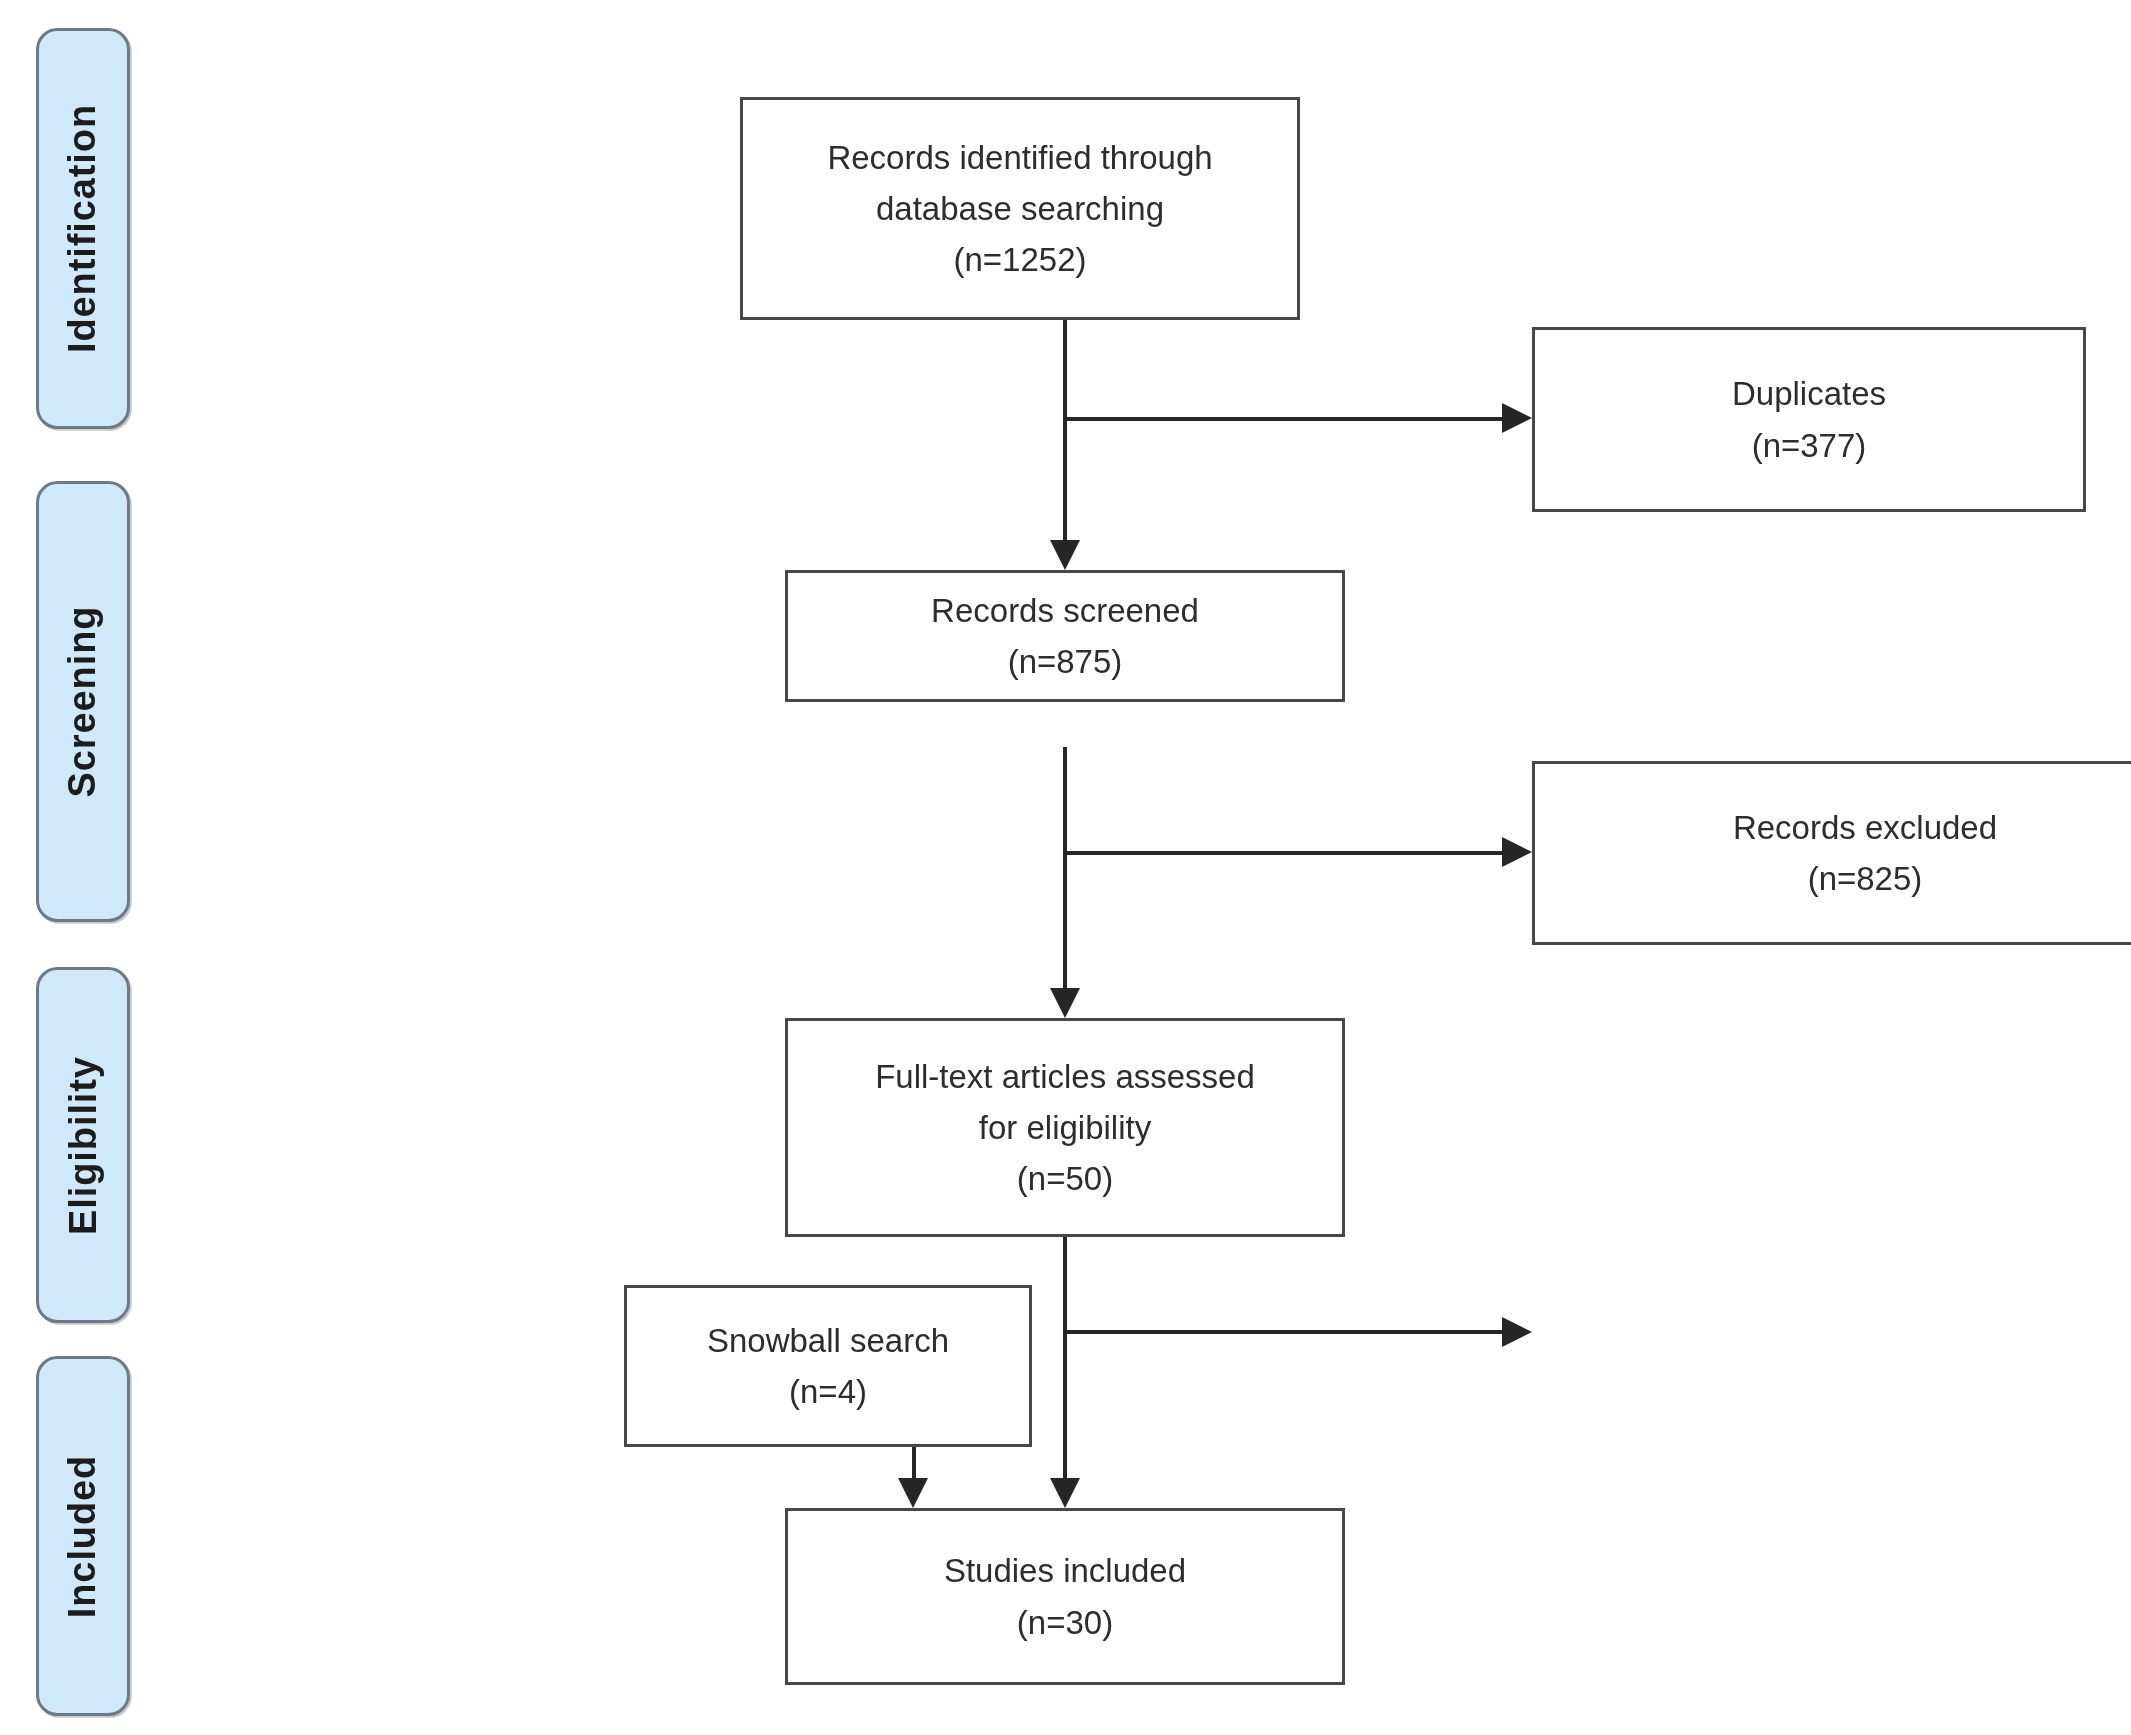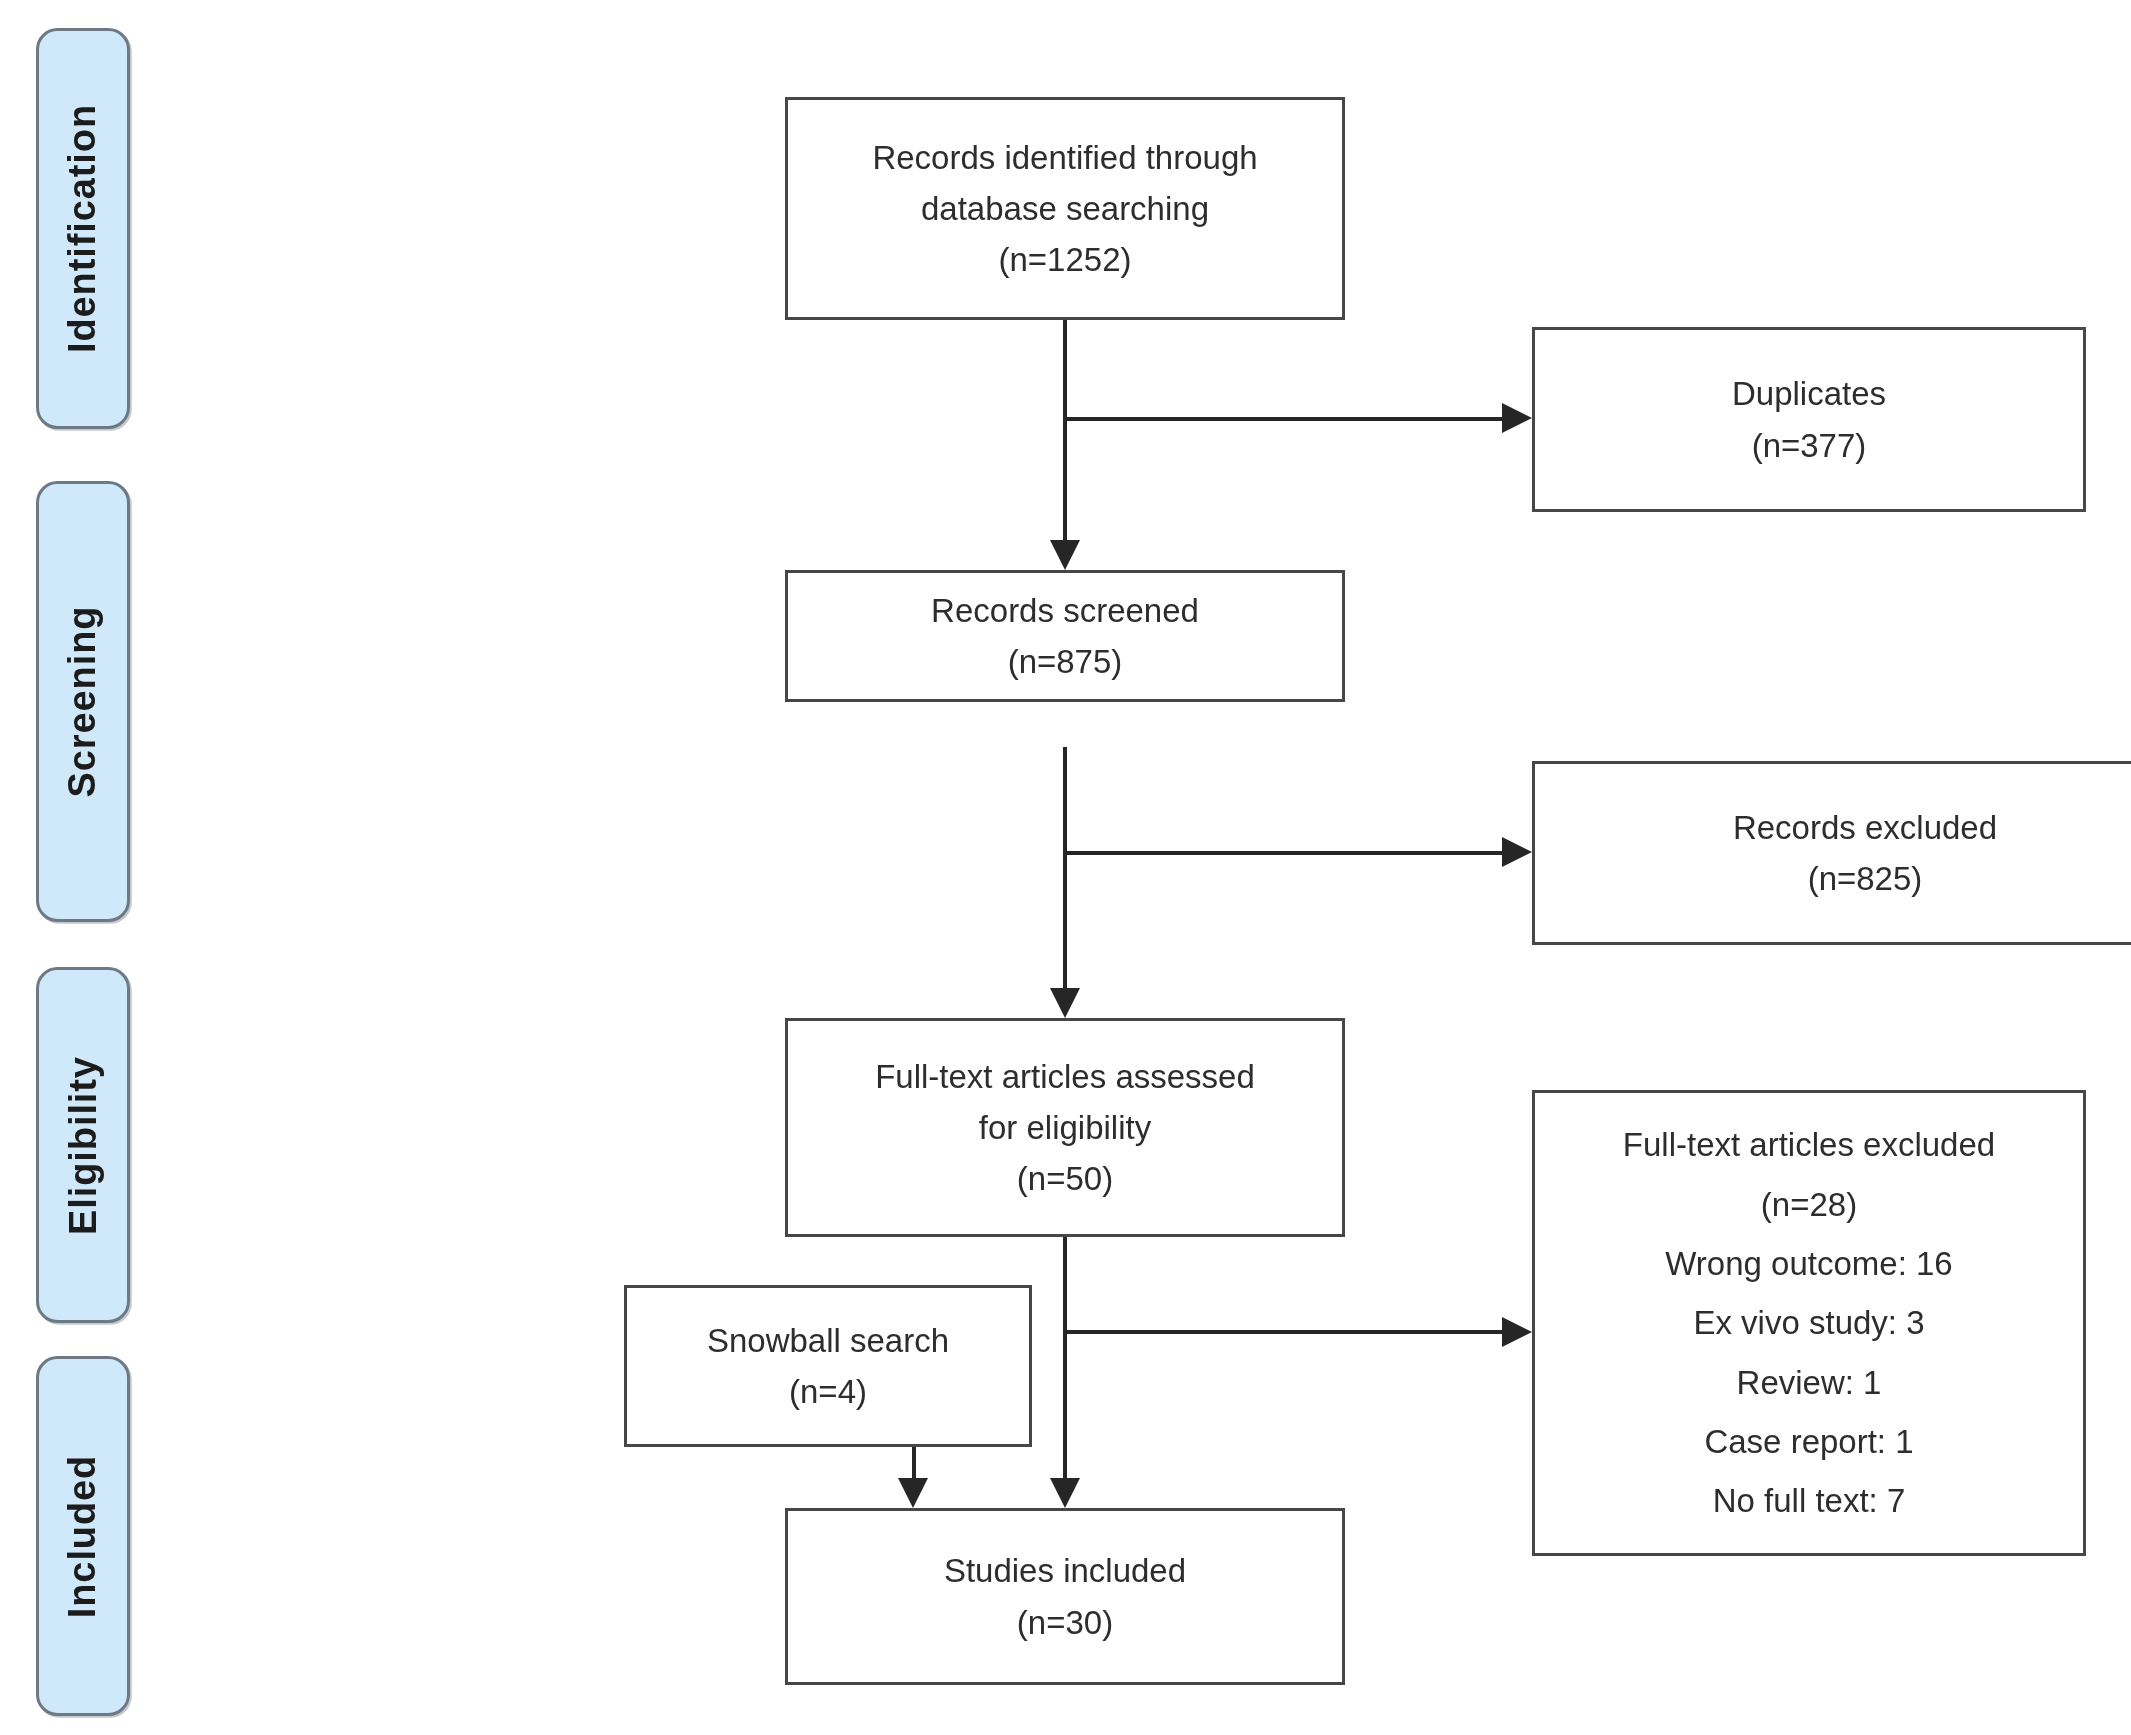--- a/index.html
+++ b/index.html
@@ -96,21 +96,21 @@
   <div class="stage" style="top:481px; height:441px;">
     <span class="stage-text">Screening</span>
   </div>
   <div class="stage" style="top:967px; height:356px;">
     <span class="stage-text">Eligibility</span>
   </div>
   <div class="stage" style="top:1356px; height:360px;">
     <span class="stage-text">Included</span>
   </div>
 
-  <div class="node" style="left:785px; top:97px; width:560px; height:223px;">
+  <div class="node" style="left:740px; top:97px; width:560px; height:223px;">
     <div>Records identified through</div>
     <div>database searching</div>
     <div>(n=1252)</div>
   </div>
 
   <div class="node" style="left:785px; top:570px; width:560px; height:132px;">
     <div>Records screened</div>
     <div>(n=875)</div>
   </div>
 
@@ -133,29 +133,20 @@
   <div class="node" style="left:1532px; top:327px; width:554px; height:185px;">
     <div>Duplicates</div>
     <div>(n=377)</div>
   </div>
 
   <div class="node" style="left:1532px; top:761px; width:666px; height:184px;">
     <div>Records excluded</div>
     <div>(n=825)</div>
   </div>
 
-  <div class="node roomy" style="left:1532px; top:1090px; width:554px; height:466px;">
-    <div>Full-text articles excluded</div>
-    <div>(n=28)</div>
-    <div>Wrong outcome: 16</div>
-    <div>Ex vivo study: 3</div>
-    <div>Review: 1</div>
-    <div>Case report: 1</div>
-    <div>No full text: 7</div>
-  </div>
 
   <div class="conn-v" style="left:1063px; top:320px; height:225px;"></div>
   <div class="ah-down" style="left:1050px; top:540px;"></div>
 
   <div class="conn-h" style="left:1065px; top:417px; width:441px;"></div>
   <div class="ah-right" style="left:1502px; top:403px;"></div>
 
   <div class="conn-v" style="left:1063px; top:747px; height:247px;"></div>
   <div class="ah-down" style="left:1050px; top:988px;"></div>
 

